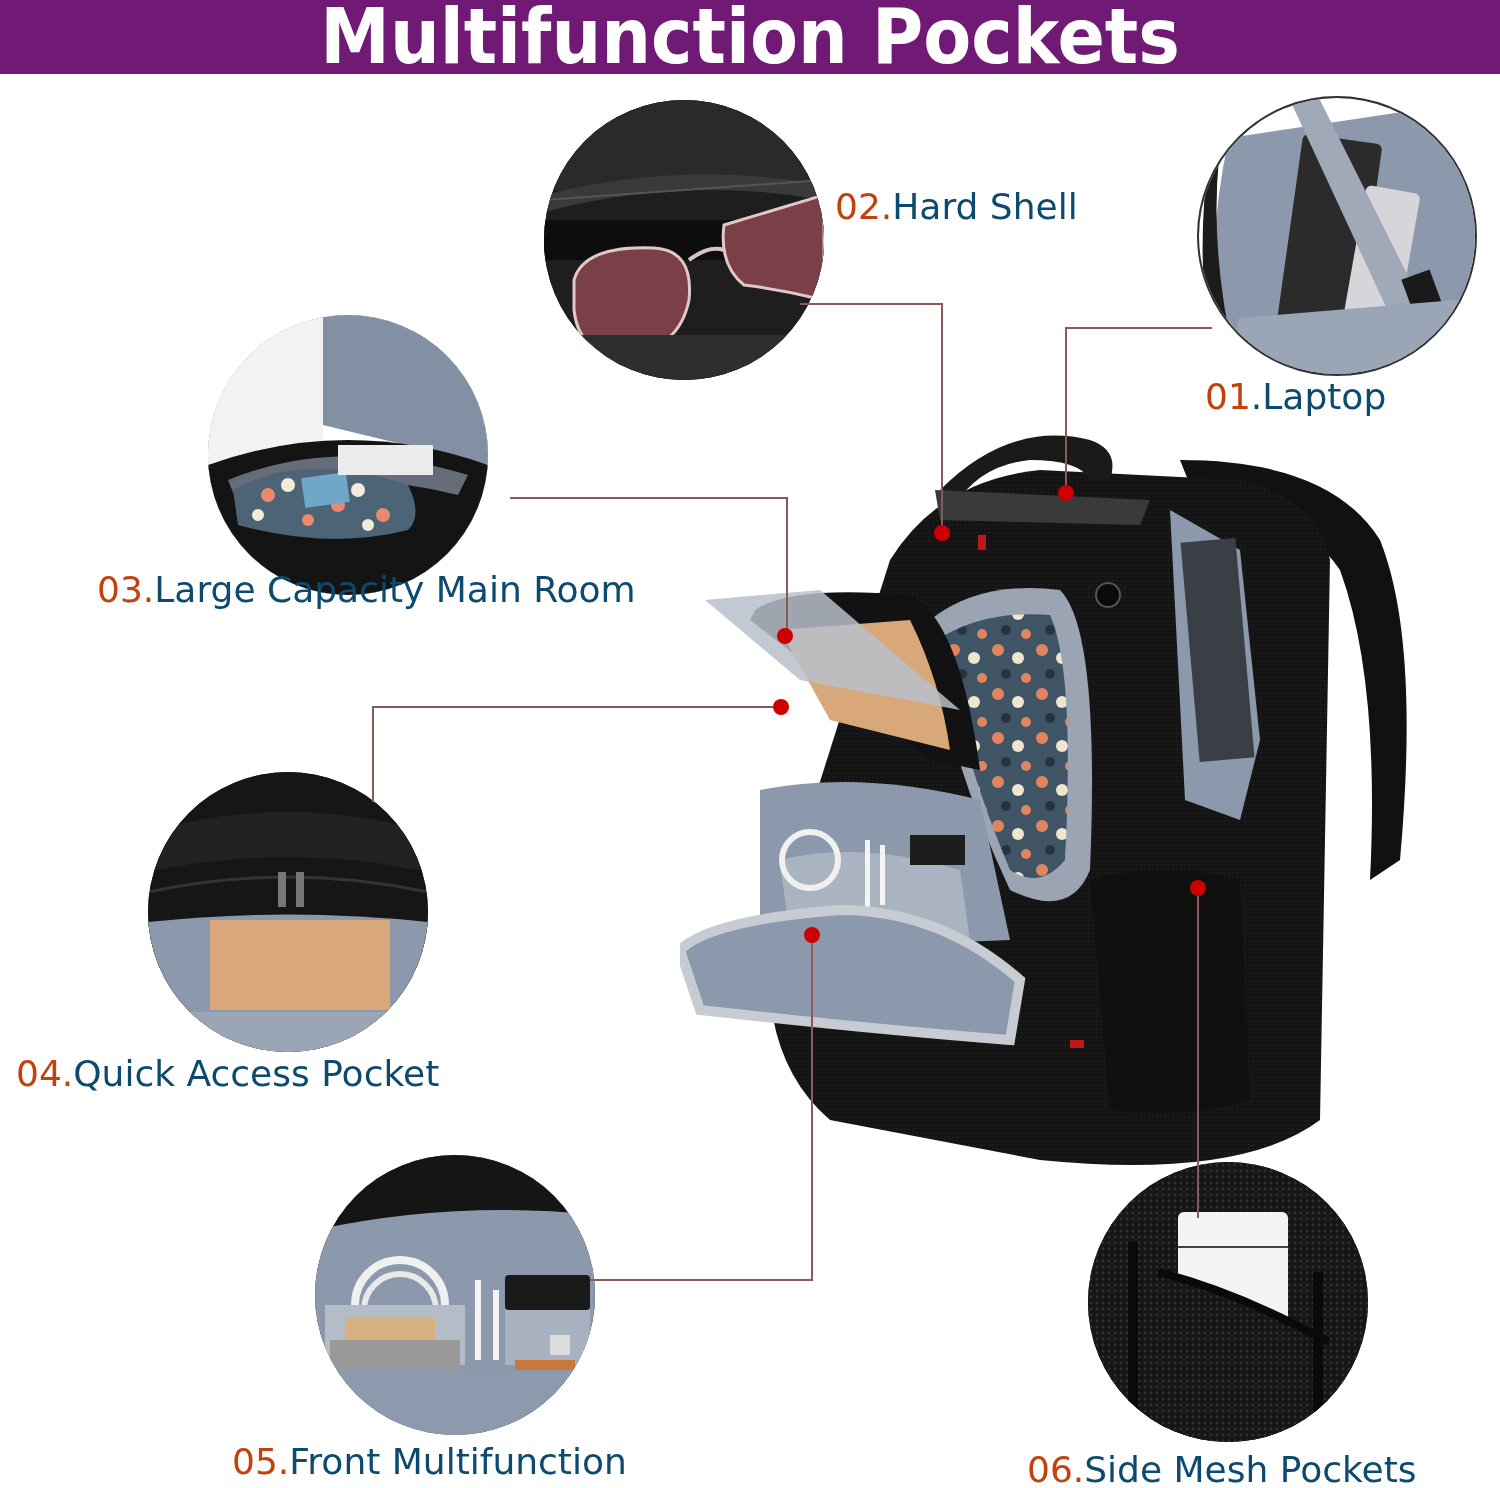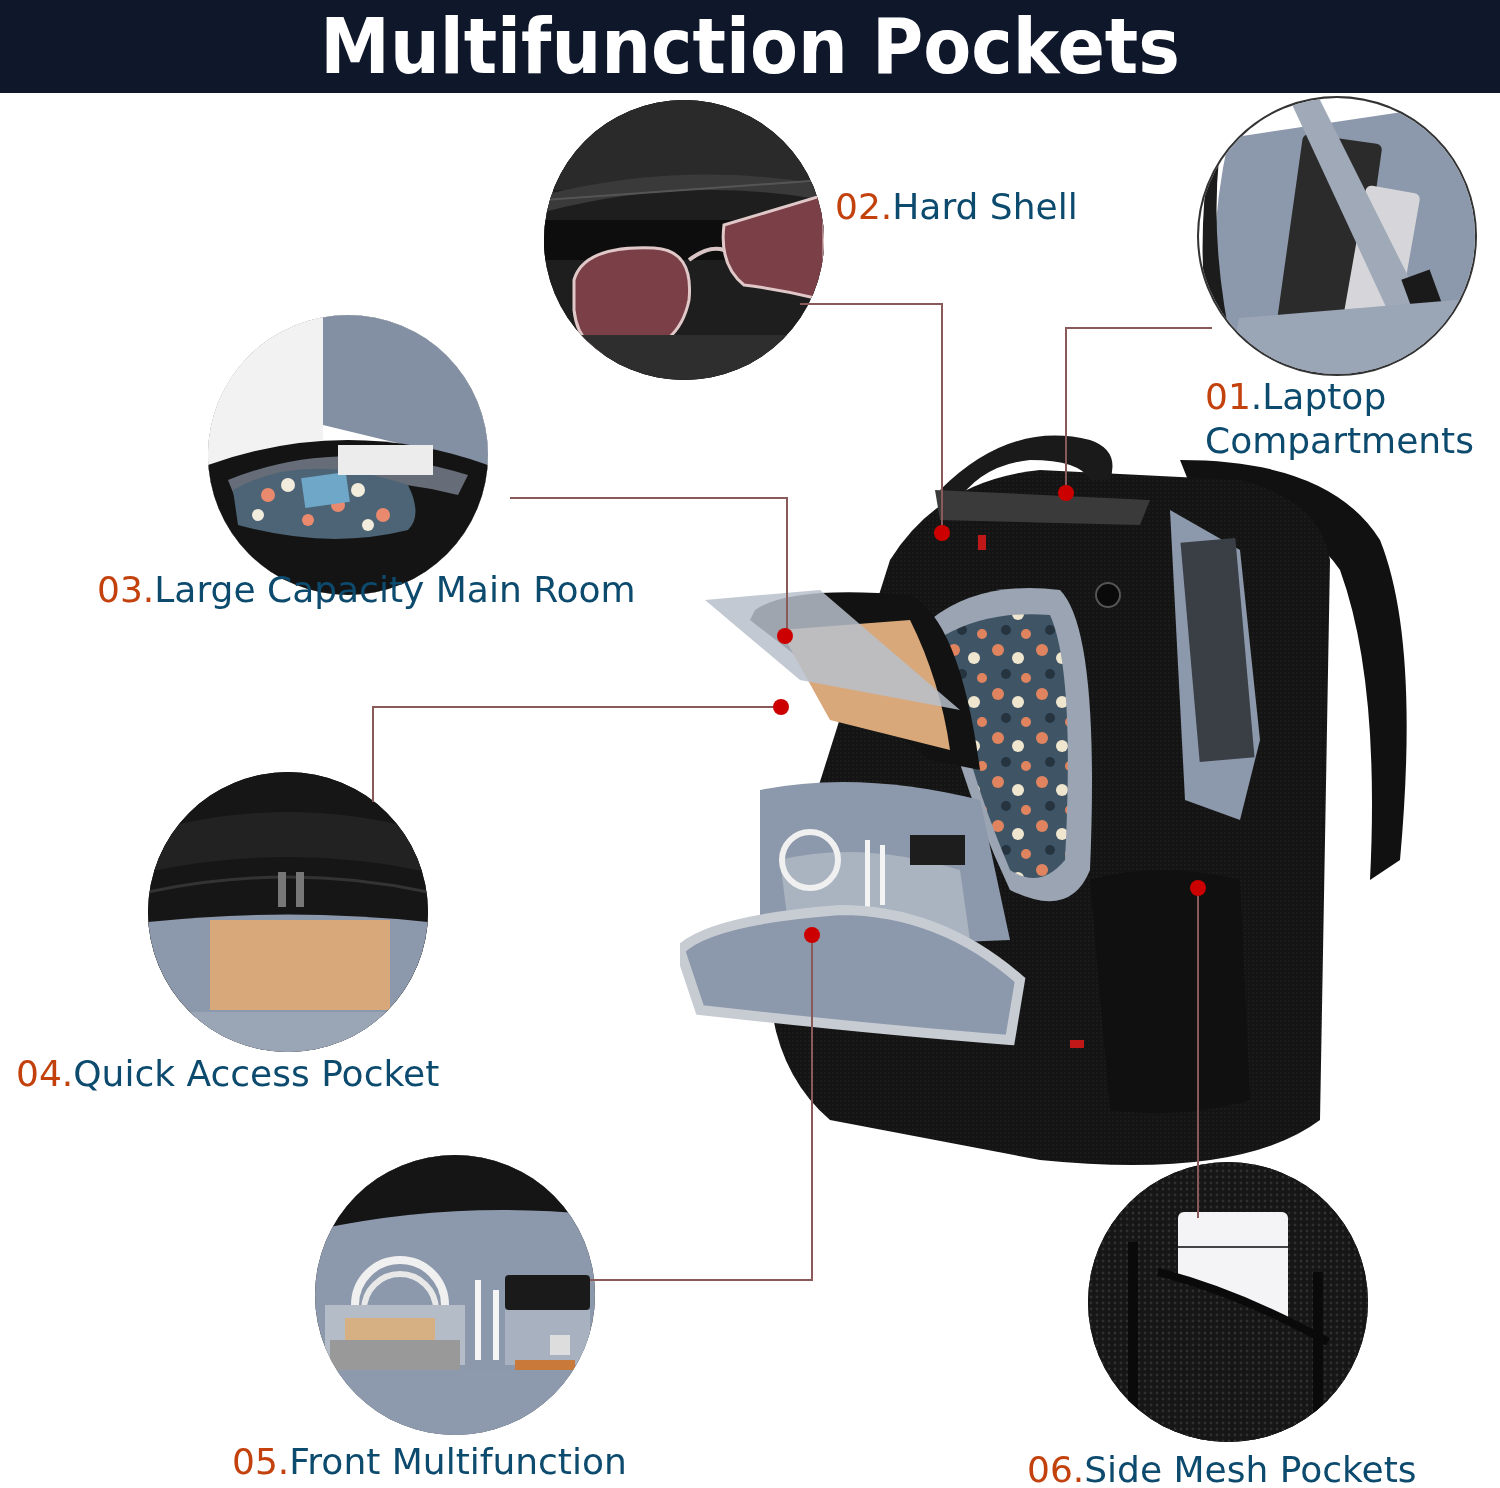--- a/index.html
+++ b/index.html
@@ -1,21 +1,21 @@
 <!DOCTYPE html>
 <html><head>
   <meta charset="utf-8">
   <style>
     * { box-sizing: border-box; margin: 0; padding: 0; }
     html, body { width: 1500px; height: 1488px; background: #ffffff; overflow: hidden; }
     body { position: relative; font-family: "DejaVu Sans", "Liberation Sans", sans-serif; }
 
     .header {
-      position: absolute; left: 0; top: 0; width: 1500px; height: 93px;
-      background: #0f172a;
+      position: absolute; left: 0; top: 0; width: 1500px; height: 74px;
+      background: #701a75;
       display: flex; align-items: center; justify-content: center;
     }
     .header-title {
       color: #ffffff; font-weight: bold; font-size: 76px; letter-spacing: 0px;
       font-family: "DejaVu Sans", sans-serif; line-height: 1;
       transform: scaleX(0.92);
     }
 
     .label {
       position: absolute; font-size: 36px; color: #111111; line-height: 1.22;
@@ -73,21 +73,20 @@
     <path d="M20 60 Q10 160 40 280 L15 280 Q-5 160 10 60 Z" fill="#1c1c1c"></path>
     <rect x="90" y="40" width="80" height="200" rx="6" fill="#2b2b2b" transform="rotate(8 130 140)"></rect>
     <rect x="155" y="90" width="55" height="150" rx="6" fill="#d6d6da" transform="rotate(10 180 160)"></rect>
     <path d="M90 0 L120 0 L260 280 L220 280 Z" fill="#9fa9b8"></path>
     <rect x="210" y="175" width="30" height="50" fill="#1a1a1a" transform="rotate(-20 225 200)"></rect>
     <path d="M40 220 L280 200 L280 280 L30 280 Z" fill="#9aa5b6"></path>
   </svg>
 </div>
 <div class="label center" style="left:1205px; top:375px; width:290px;">
   <div><span class="num">01</span><span class="title">.</span><span class="title">Laptop</span></div>
-  <div><span class="title">Compartments</span></div>
 </div>
 
 <div class="circle" style="left:208px; top:315px;">
   <svg width="280" height="280" viewBox="0 0 280 280">
     <rect width="280" height="280" fill="#ffffff"></rect>
     <rect x="0" y="0" width="115" height="150" fill="#f2f2f2"></rect>
     <path d="M115 0 L280 0 L280 150 L115 110 Z" fill="#8390a3"></path>
     <path d="M0 150 Q140 100 280 150 L280 280 L0 280 Z" fill="#141414"></path>
     <path d="M20 165 Q130 120 260 160 L250 180 Q140 150 30 190 Z" fill="#666d78"></path>
     <path d="M25 175 Q95 135 200 170 Q215 200 200 215 Q120 235 30 210 Z" fill="#4c6475"></path>

